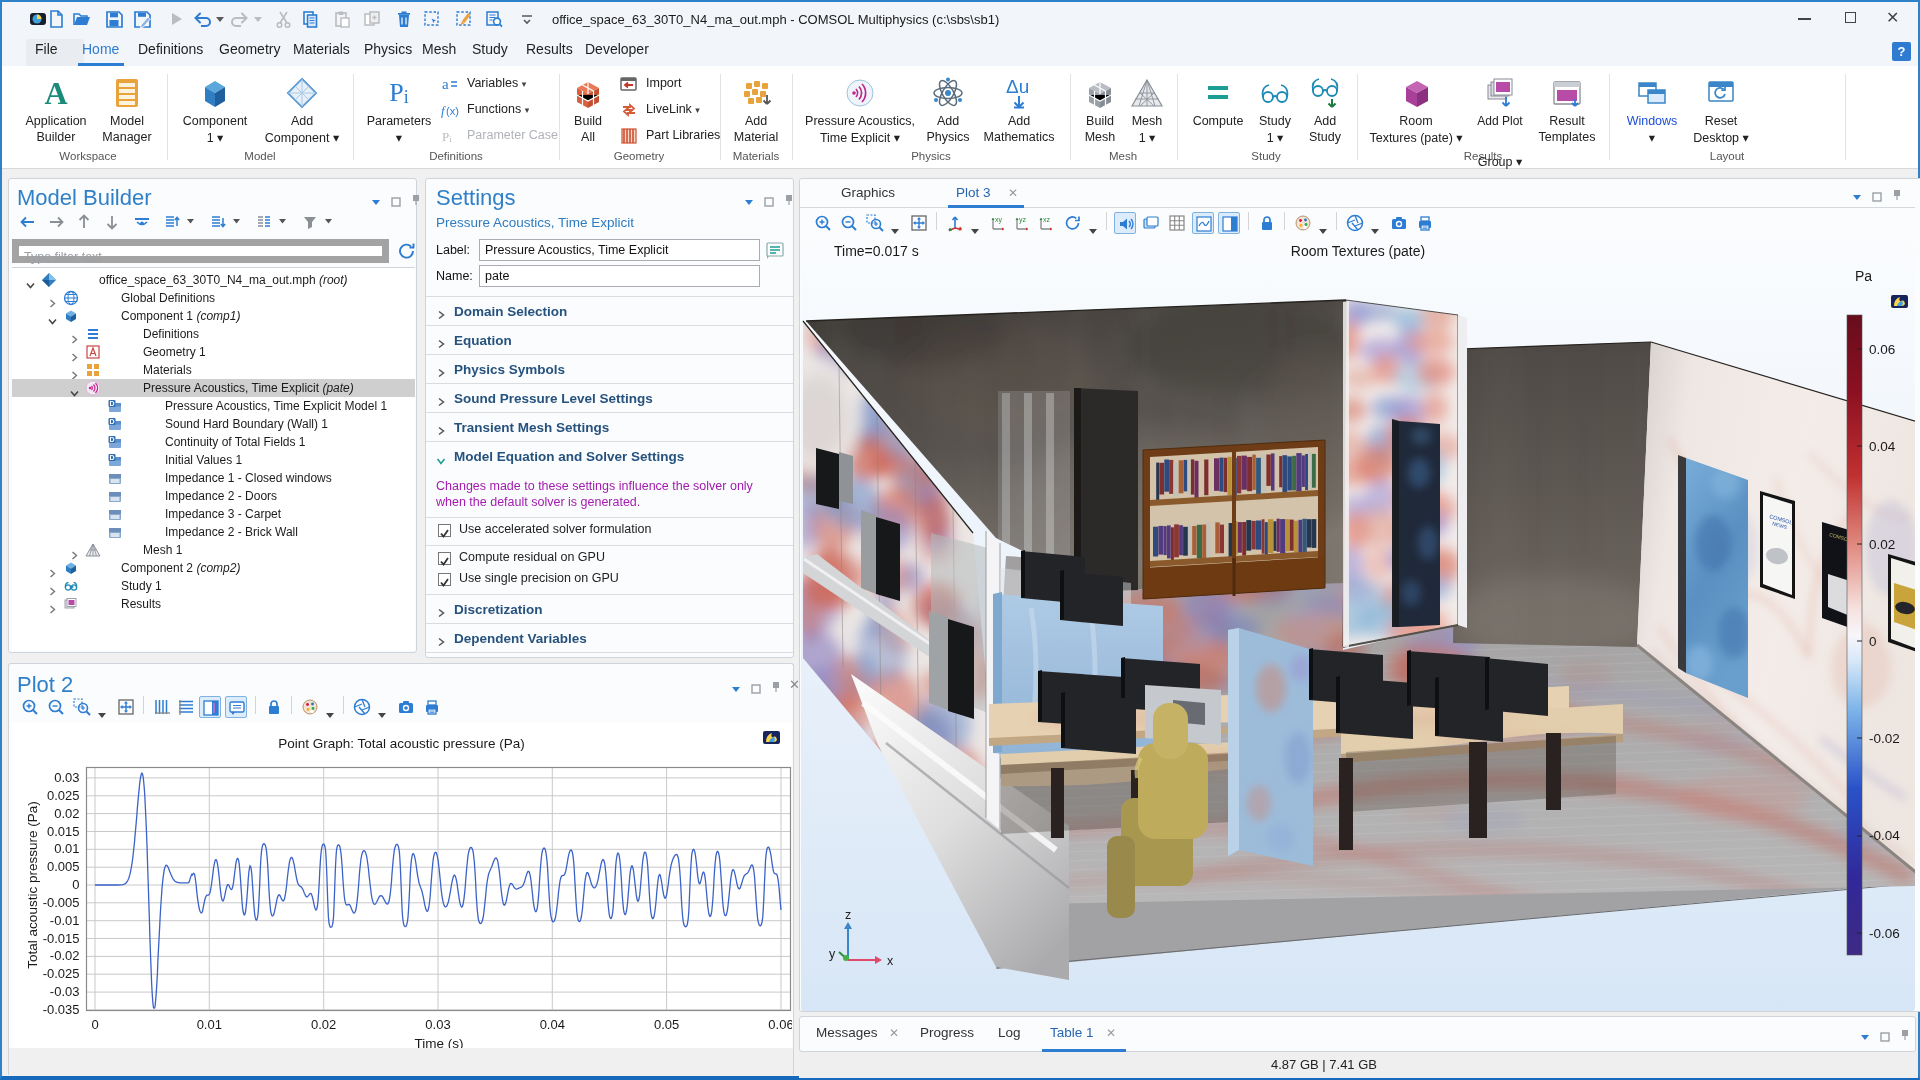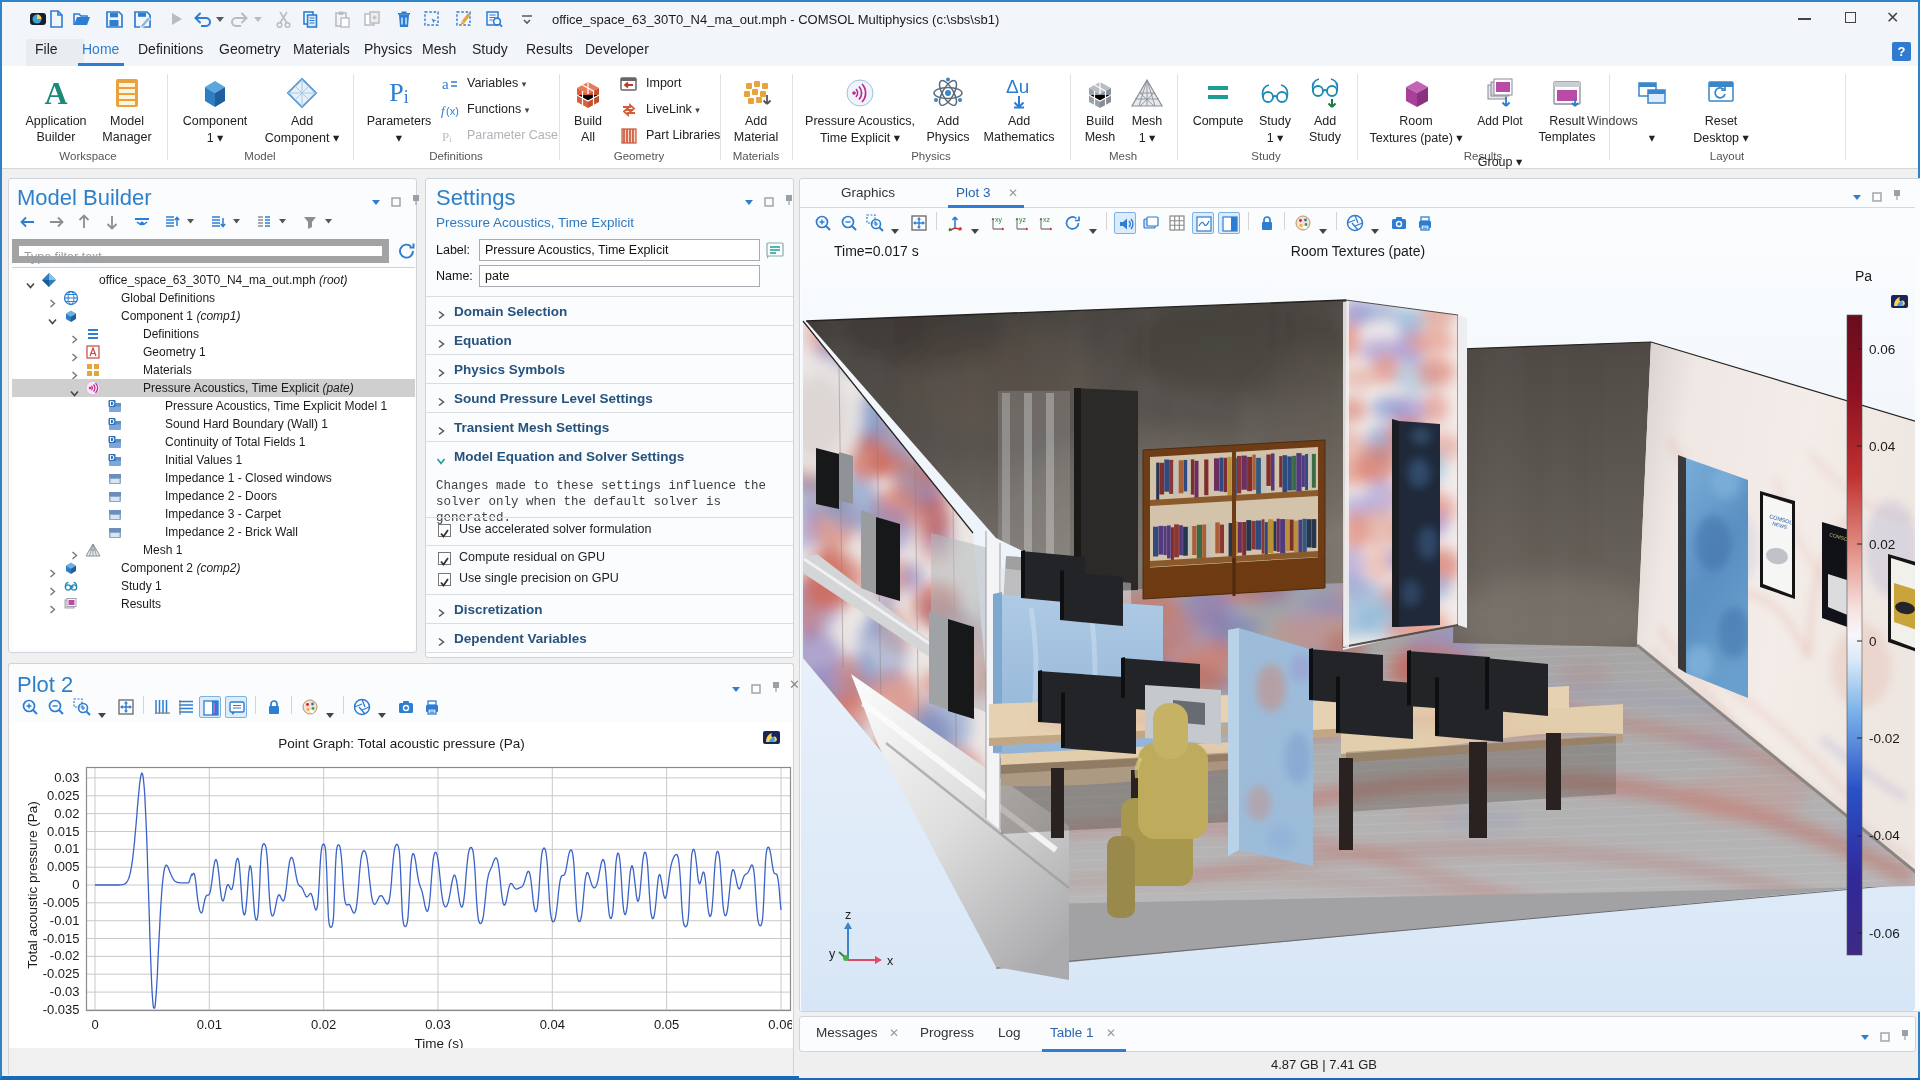--- a/index.html
+++ b/index.html
@@ -328,21 +328,21 @@
           <path d="M26 24 v7 m0 0 l-3-3 m3 3 l3-3" stroke="#2d7dd2" stroke-width="1.8" fill="none"></path>
         </svg></div>
       <div class="abs" style="left:1500px;top:48px;width:130px;text-align:center;font-size:12.5px;color:#222;white-space:nowrap;">Result</div>
       <div class="abs" style="left:1500px;top:64px;width:130px;text-align:center;font-size:12.5px;color:#222;white-space:nowrap;">Templates</div>
       <div class="abs" style="left:1632px;top:9px;width:36px;height:36px;"><svg width="36" height="36" viewBox="0 0 36 36" style="">
           <rect x="5" y="8" width="17" height="13" fill="#fff" stroke="#3a86c8" stroke-width="1.5"></rect>
           <rect x="5" y="8" width="17" height="4" fill="#3a86c8"></rect>
           <rect x="14" y="15" width="17" height="13" fill="#dceafd" stroke="#3a86c8" stroke-width="1.5"></rect>
           <rect x="14" y="15" width="17" height="4" fill="#3a86c8"></rect>
         </svg></div>
-      <div class="abs" style="left:1585px;top:48px;width:130px;font-size:12.5px;color:#404040;white-space:nowrap;">Windows</div>
+      <div class="abs" style="left:1585px;top:48px;width:130px;text-align:center;font-size:12.5px;color:#1d4ed8;white-space:nowrap;">Windows</div>
       <div class="abs" style="left:1585px;top:64px;width:130px;text-align:center;font-size:12.5px;color:#222;white-space:nowrap;">▾</div>
       <div class="abs" style="left:1701px;top:9px;width:36px;height:36px;"><svg width="36" height="36" viewBox="0 0 36 36" style="">
           <rect x="6" y="7" width="24" height="19" rx="1" fill="#fff" stroke="#3a86c8" stroke-width="1.5"></rect>
           <rect x="6" y="7" width="24" height="5" fill="#3a86c8"></rect>
           <path d="M22 19 a5 5 0 1 1 -1.4 -4.8" fill="none" stroke="#3a86c8" stroke-width="1.7"></path>
           <path d="M22 11.5 v3.7 h-3.7" fill="none" stroke="#3a86c8" stroke-width="1.7"></path>
         </svg></div>
       <div class="abs" style="left:1654px;top:48px;width:130px;text-align:center;font-size:12.5px;color:#222;white-space:nowrap;">Reset</div>
       <div class="abs" style="left:1654px;top:64px;width:130px;text-align:center;font-size:12.5px;color:#222;white-space:nowrap;">Desktop ▾</div>
     </div>
@@ -618,21 +618,21 @@
       <div class="sec-line" style="top:233px;"></div>
       <div class="abs" style="left:11px;top:243px;width:9px;height:10px;"><svg width="9" height="10" viewBox="0 0 9 10">
           <path d="M2 1.5 L6.5 5 L2 8.5" fill="none" stroke="#555" stroke-width="1.5"></path>
         </svg></div>
       <div class="sechdr abs" style="left:28px;top:241px;">Transient Mesh Settings</div>
       <div class="sec-line" style="top:262px;"></div>
       <div class="abs" style="left:10px;top:273px;width:10px;height:9px;"><svg width="10" height="9" viewBox="0 0 10 9">
           <path d="M1.5 2 L5 6.5 L8.5 2" fill="none" stroke="#1d9e94" stroke-width="1.6"></path>
         </svg></div>
       <div class="sechdr abs" style="left:28px;top:270px;">Model Equation and Solver Settings</div>
-      <div class="abs" style="left:10px;top:299px;width:348px;font-size:12.5px;color:#404040;line-height:16px;font-family:Liberation Mono, monospace;">Changes made to these settings influence the solver only when the default solver is generated.</div>
+      <div class="abs" style="left:10px;top:299px;width:348px;font-size:12.5px;color:#a21caf;line-height:16px;">Changes made to these settings influence the solver only when the default solver is generated.</div>
       <div class="sec-line" style="top:338px;"></div>
       <div class="abs" style="left:12px;top:345px;width:13px;height:13px;background:#fff;border:1px solid #777;"><svg width="11" height="11" viewBox="0 0 11 11">
           <path d="M2 5.5 L4.5 8.5 L9 2" fill="none" stroke="#333" stroke-width="1.8"></path>
         </svg></div>
       <div class="abs" style="left:33px;top:343px;font-size:12.5px;color:#222;">Use accelerated solver formulation</div>
       <div class="sec-line" style="top:366px;"></div>
       <div class="abs" style="left:12px;top:373px;width:13px;height:13px;background:#fff;border:1px solid #777;"><svg width="11" height="11" viewBox="0 0 11 11">
           <path d="M2 5.5 L4.5 8.5 L9 2" fill="none" stroke="#333" stroke-width="1.8"></path>
         </svg></div>
       <div class="abs" style="left:33px;top:371px;font-size:12.5px;color:#222;">Compute residual on GPU</div>

